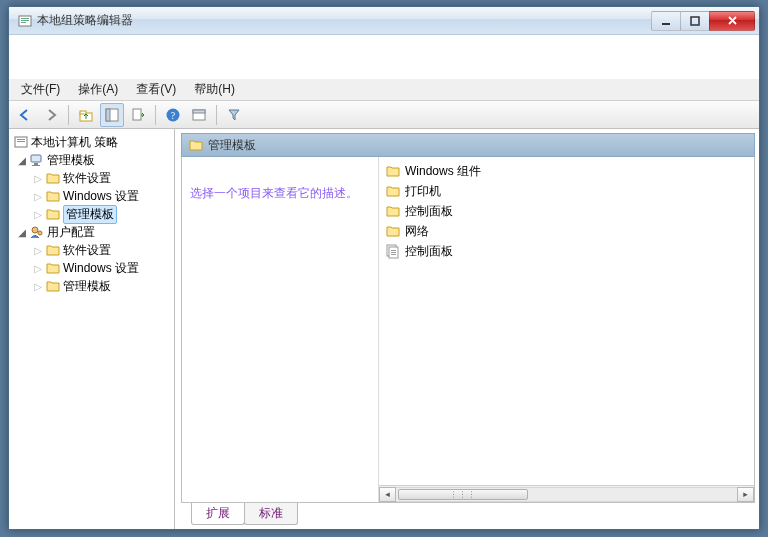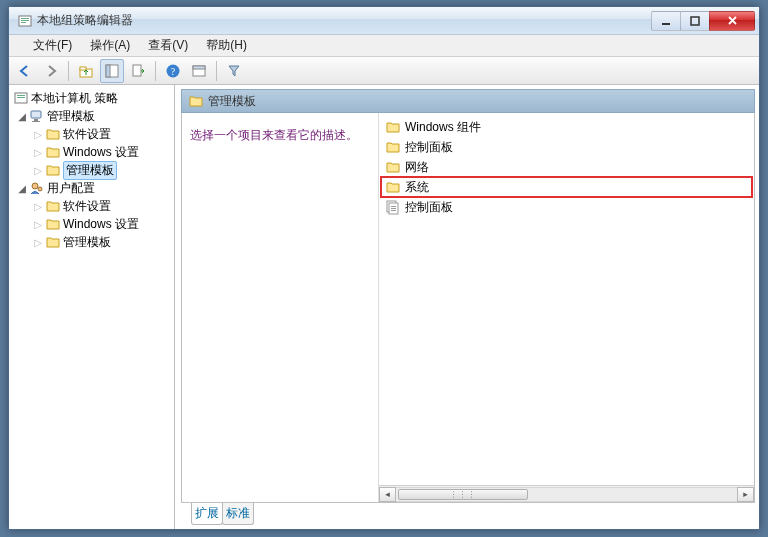--- a/index.html
+++ b/index.html
@@ -58,22 +58,23 @@
     border-radius: 0 2px 2px 0;
   }
   .win-btn.min { border-radius: 2px 0 0 2px; }
   
   .menubar {
     height: 22px;
     background: #f0f0f0;
     border-bottom: 1px solid #d0d0d0;
     display: flex;
     align-items: center;
-    padding: 0 16px;
+    padding: 0 4px;
     gap: 2px;
+    margin-top: 44px;
   }
   .menu-item { padding: 2px 8px; color: #222; }
   
   .toolbar {
     height: 28px;
     background: linear-gradient(to bottom, #fcfcfc, #e8e8e8);
     border-bottom: 1px solid #c0c0c0;
     display: flex;
     align-items: center;
     padding: 0 4px;
@@ -146,22 +147,22 @@
     flex: 1;
     display: flex;
     border: 1px solid #c0c0c0;
     border-top: none;
     margin: 0 4px 0 0;
     min-height: 0;
     position: relative;
   }
   .desc-pane {
     width: 196px;
-    padding: 14px 8px;
-    color: #701a75;
+    padding: 28px 8px;
+    color: #8b5cf6;
   }
   .list-pane {
     flex: 1;
     border-left: 1px solid #ddd;
     display: flex;
     flex-direction: column;
     min-height: 0;
   }
   .col-header {
     height: 22px;
@@ -209,25 +210,25 @@
   .hscroll .thumb .grip { font-size:8px; color:#888; letter-spacing:1px;}
   
   .footer-tabs {
     height: 22px;
     display: flex;
     align-items: flex-start;
     padding: 0 0 0 10px;
     margin: 0 4px 4px 0;
   }
   .ftab {
-    padding: 2px 3px;
+    padding: 2px 14px;
     border: 1px solid #b8b8b8;
     border-top: none;
     background: #f4f4f4;
-    color: #0369a1;
+    color: #701a75;
     border-radius: 0 0 3px 3px;
     margin-right: -1px;
     font-size: 12px;
   }
   .ftab.active { background: #fff; }
   
   .ico { width: 16px; height: 16px; display: inline-flex; align-items:center; justify-content:center; }
   .folder svg, .ico svg { display:block; }
 </style>
 </head>
@@ -445,37 +446,37 @@
                   </svg>
                 </span>
                 <span class="label">Windows 组件</span>
               </div>
               <div class="list-row">
                 <span class="ico">
                   <svg width="16" height="16">
                     <path d="M2 4 L6 4 L7 5 L14 5 L14 13 L2 13 Z" fill="#ffe79a" stroke="#c8a020"></path>
                   </svg>
                 </span>
+                <span class="label">打印机</span>
+              </div>
+              <div class="list-row">
+                <span class="ico">
+                  <svg width="16" height="16">
+                    <path d="M2 4 L6 4 L7 5 L14 5 L14 13 L2 13 Z" fill="#ffe79a" stroke="#c8a020"></path>
+                  </svg>
+                </span>
                 <span class="label">控制面板</span>
               </div>
               <div class="list-row">
                 <span class="ico">
                   <svg width="16" height="16">
                     <path d="M2 4 L6 4 L7 5 L14 5 L14 13 L2 13 Z" fill="#ffe79a" stroke="#c8a020"></path>
                   </svg>
                 </span>
                 <span class="label">网络</span>
-              </div>
-              <div class="list-row highlight">
-                <span class="ico">
-                  <svg width="16" height="16">
-                    <path d="M2 4 L6 4 L7 5 L14 5 L14 13 L2 13 Z" fill="#ffe79a" stroke="#c8a020"></path>
-                  </svg>
-                </span>
-                <span class="label">系统</span>
               </div>
               <div class="list-row">
                 <span class="ico">
                   <svg width="16" height="16">
                     <rect x="2" y="2" width="9" height="11" fill="#fff" stroke="#9a9a9a"></rect>
                     <rect x="4" y="4" width="9" height="11" fill="#fff" stroke="#9a9a9a"></rect>
                     <rect x="6" y="7" width="5" height="1" fill="#9a9a9a"></rect>
                     <rect x="6" y="9" width="5" height="1" fill="#9a9a9a"></rect>
                     <rect x="6" y="11" width="5" height="1" fill="#9a9a9a"></rect>
                   </svg>

